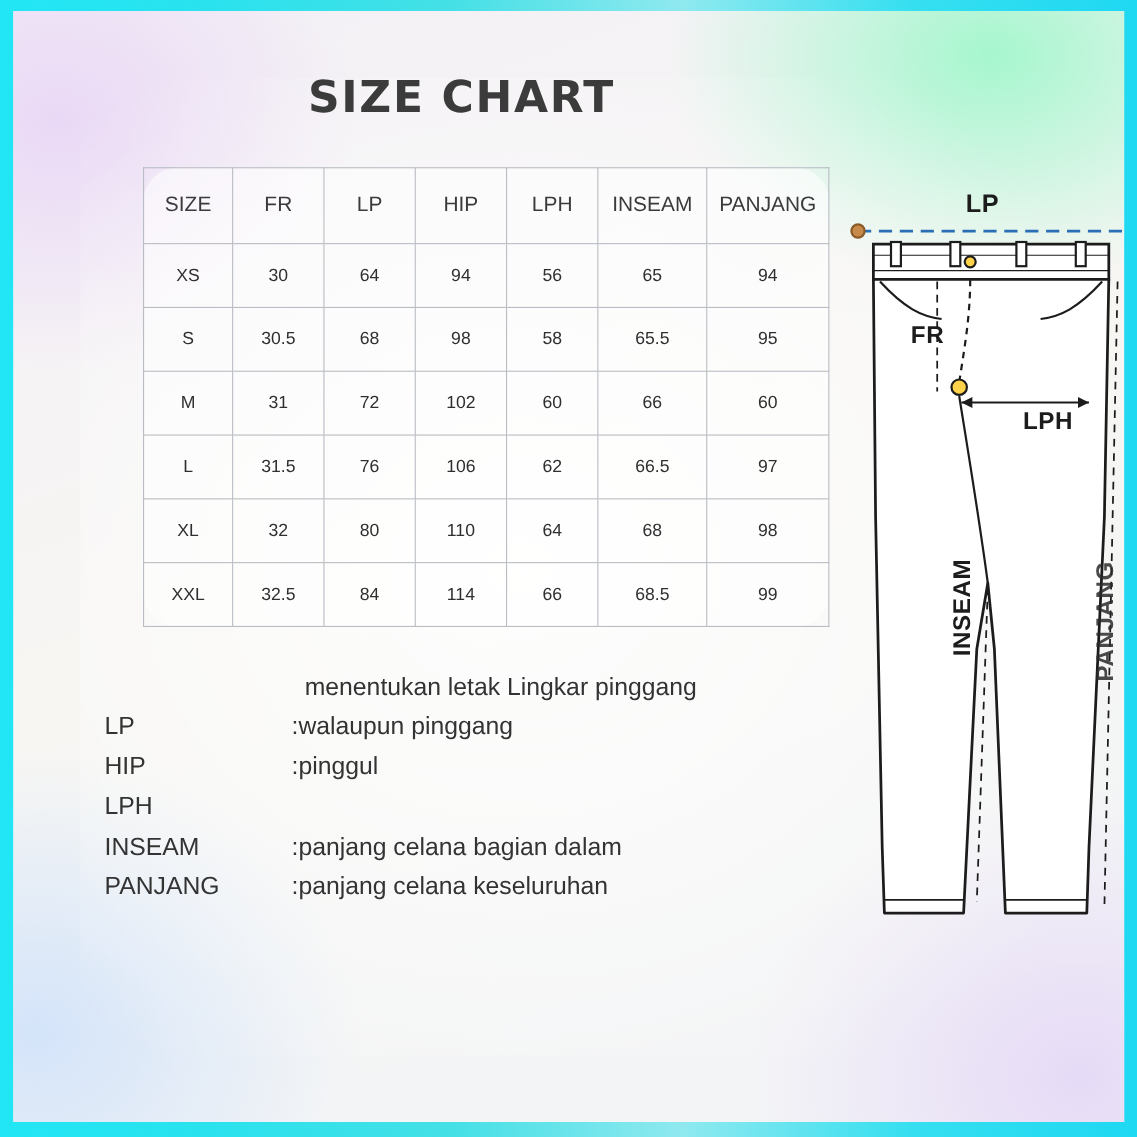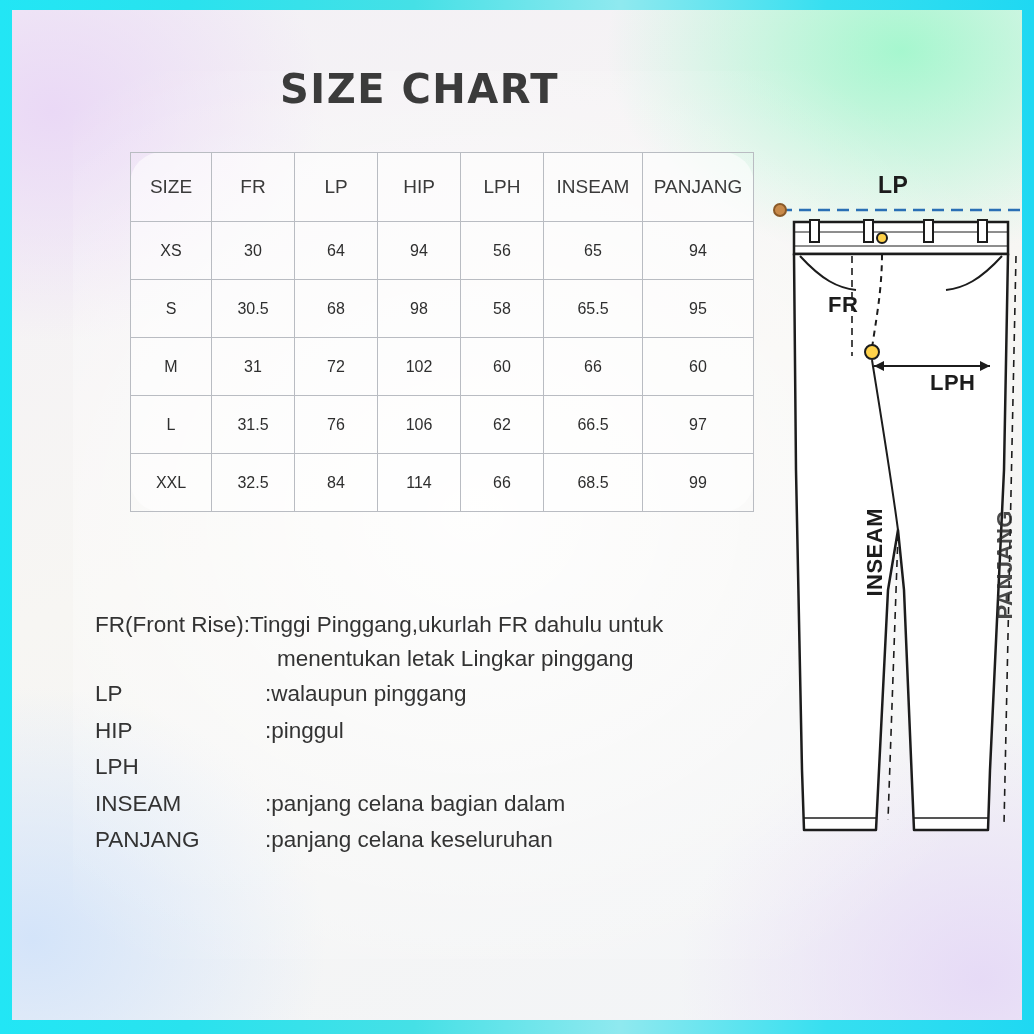--- a/index.html
+++ b/index.html
@@ -221,33 +221,41 @@
           <tr>
             <td>L</td>
             <td>31.5</td>
             <td>76</td>
             <td>106</td>
             <td>62</td>
             <td>66.5</td>
             <td>97</td>
           </tr>
           <tr>
+            <td>XL</td>
+            <td>32</td>
+            <td>80</td>
+            <td>110</td>
+            <td>64</td>
+            <td>68</td>
+            <td>98</td>
+          </tr>
+          <tr>
             <td>XXL</td>
             <td>32.5</td>
             <td>84</td>
             <td>114</td>
             <td>66</td>
             <td>68.5</td>
             <td>99</td>
           </tr>
         </tbody>
       </table>
 
       <div id="legend">
-        <div class="legend-lead">FR(Front Rise):Tinggi Pinggang,ukurlah FR dahulu untuk</div>
         <div class="legend-lead-2">menentukan letak Lingkar pinggang</div>
 
         <div class="legend-row">
           <span class="legend-term">LP</span>
           <span class="legend-def">:walaupun pinggang</span>
         </div>
         <div class="legend-row">
           <span class="legend-term">HIP</span>
           <span class="legend-def">:pinggul</span>
         </div>

